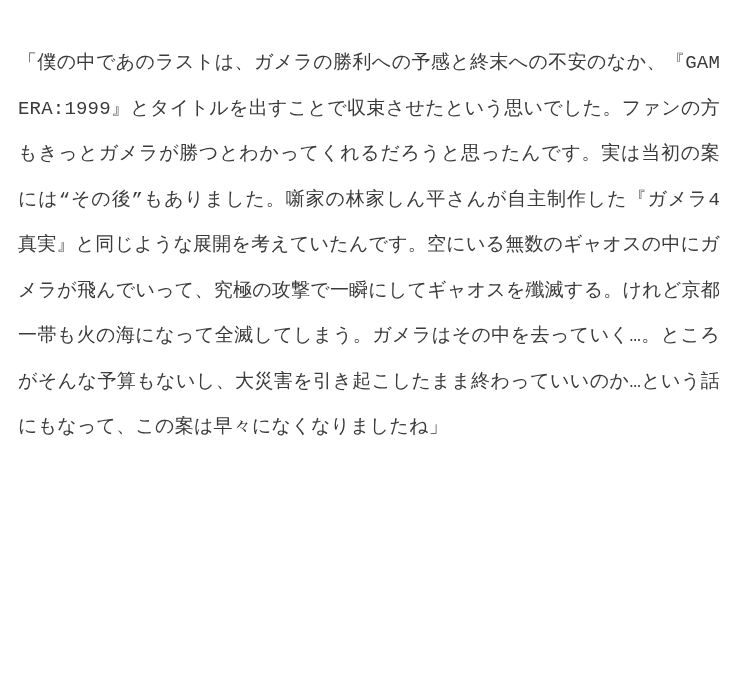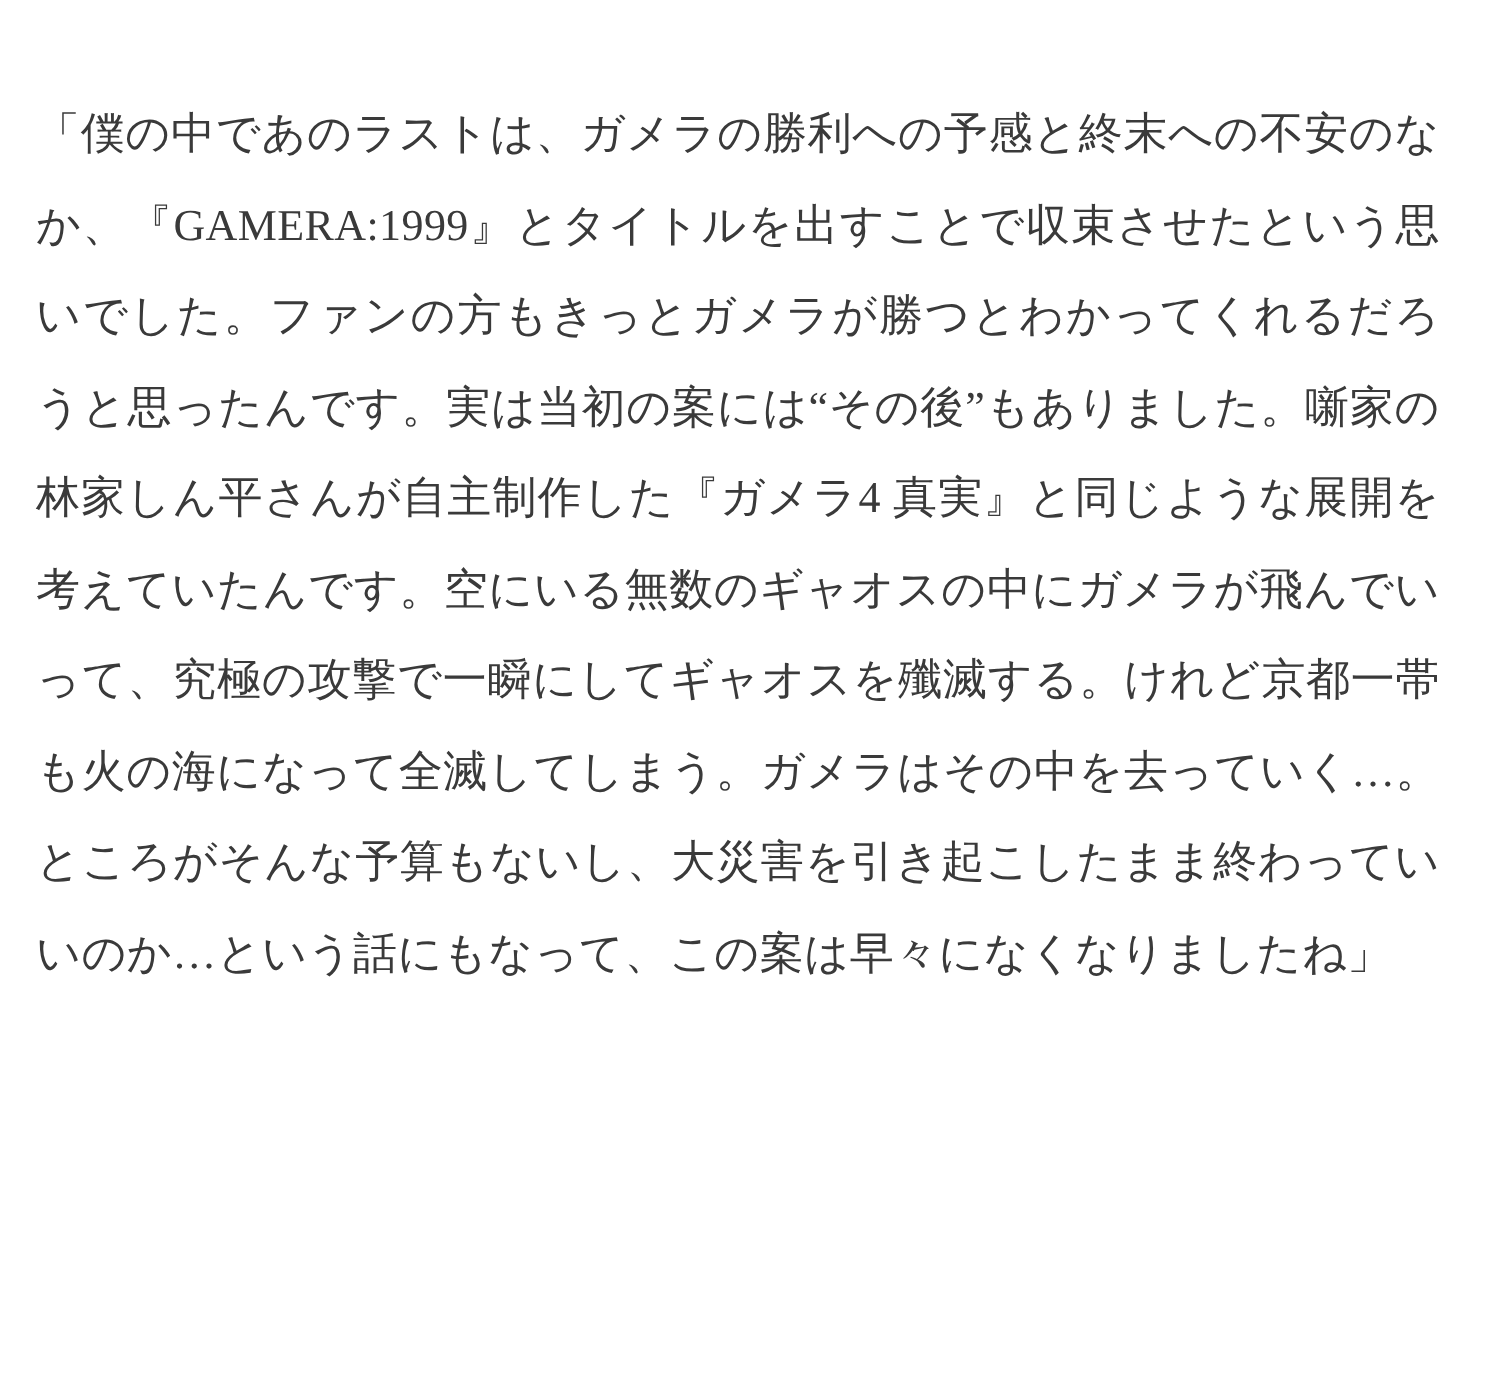--- a/index.html
+++ b/index.html
@@ -15,28 +15,28 @@
   }
   .page {
     box-sizing: border-box;
     width: 750px;
     height: 689px;
     background: #ffffff;
     padding: 22px 30px 0 18px;
   }
   .quote-block {
     color: #3a3a3a;
-    font-size: 22px;
+    font-size: 19px;
     line-height: 45.5px;
     letter-spacing: 0.2px;
     text-align: justify;
     text-justify: inter-character;
     white-space: pre-wrap;
     word-break: break-all;
-    font-family: Liberation Serif, serif;
+    font-family: Liberation Mono, monospace;
     font-weight: 400;
   }
 </style>
 </head>
 <body>
 
 <div class="page">
   <p class="quote-block">「僕の中であのラストは、ガメラの勝利への予感と終末への不安のなか、『GAMERA:1999』とタイトルを出すことで収束させたという思いでした。ファンの方もきっとガメラが勝つとわかってくれるだろうと思ったんです。実は当初の案には“その後”もありました。噺家の林家しん平さんが自主制作した『ガメラ4 真実』と同じような展開を考えていたんです。空にいる無数のギャオスの中にガメラが飛んでいって、究極の攻撃で一瞬にしてギャオスを殲滅する。けれど京都一帯も火の海になって全滅してしまう。ガメラはその中を去っていく…。ところがそんな予算もないし、大災害を引き起こしたまま終わっていいのか…という話にもなって、この案は早々になくなりましたね」</p>
 </div>
 

